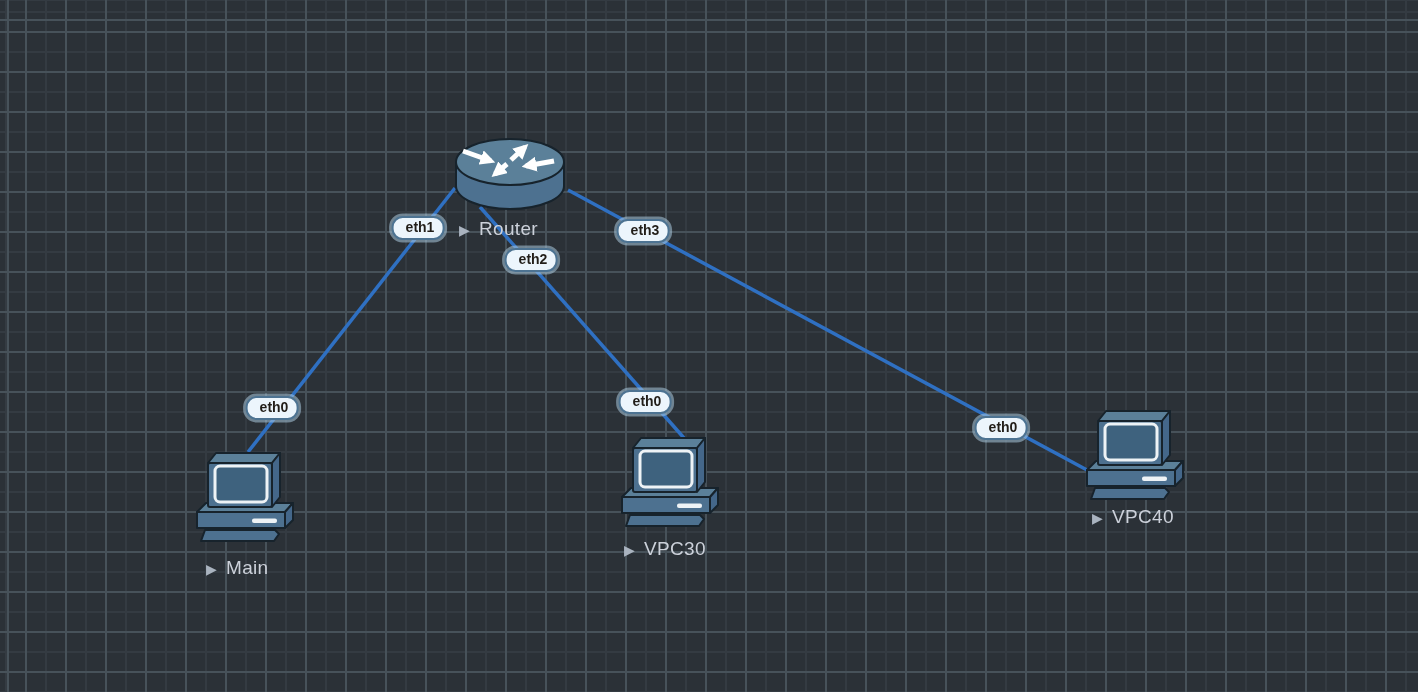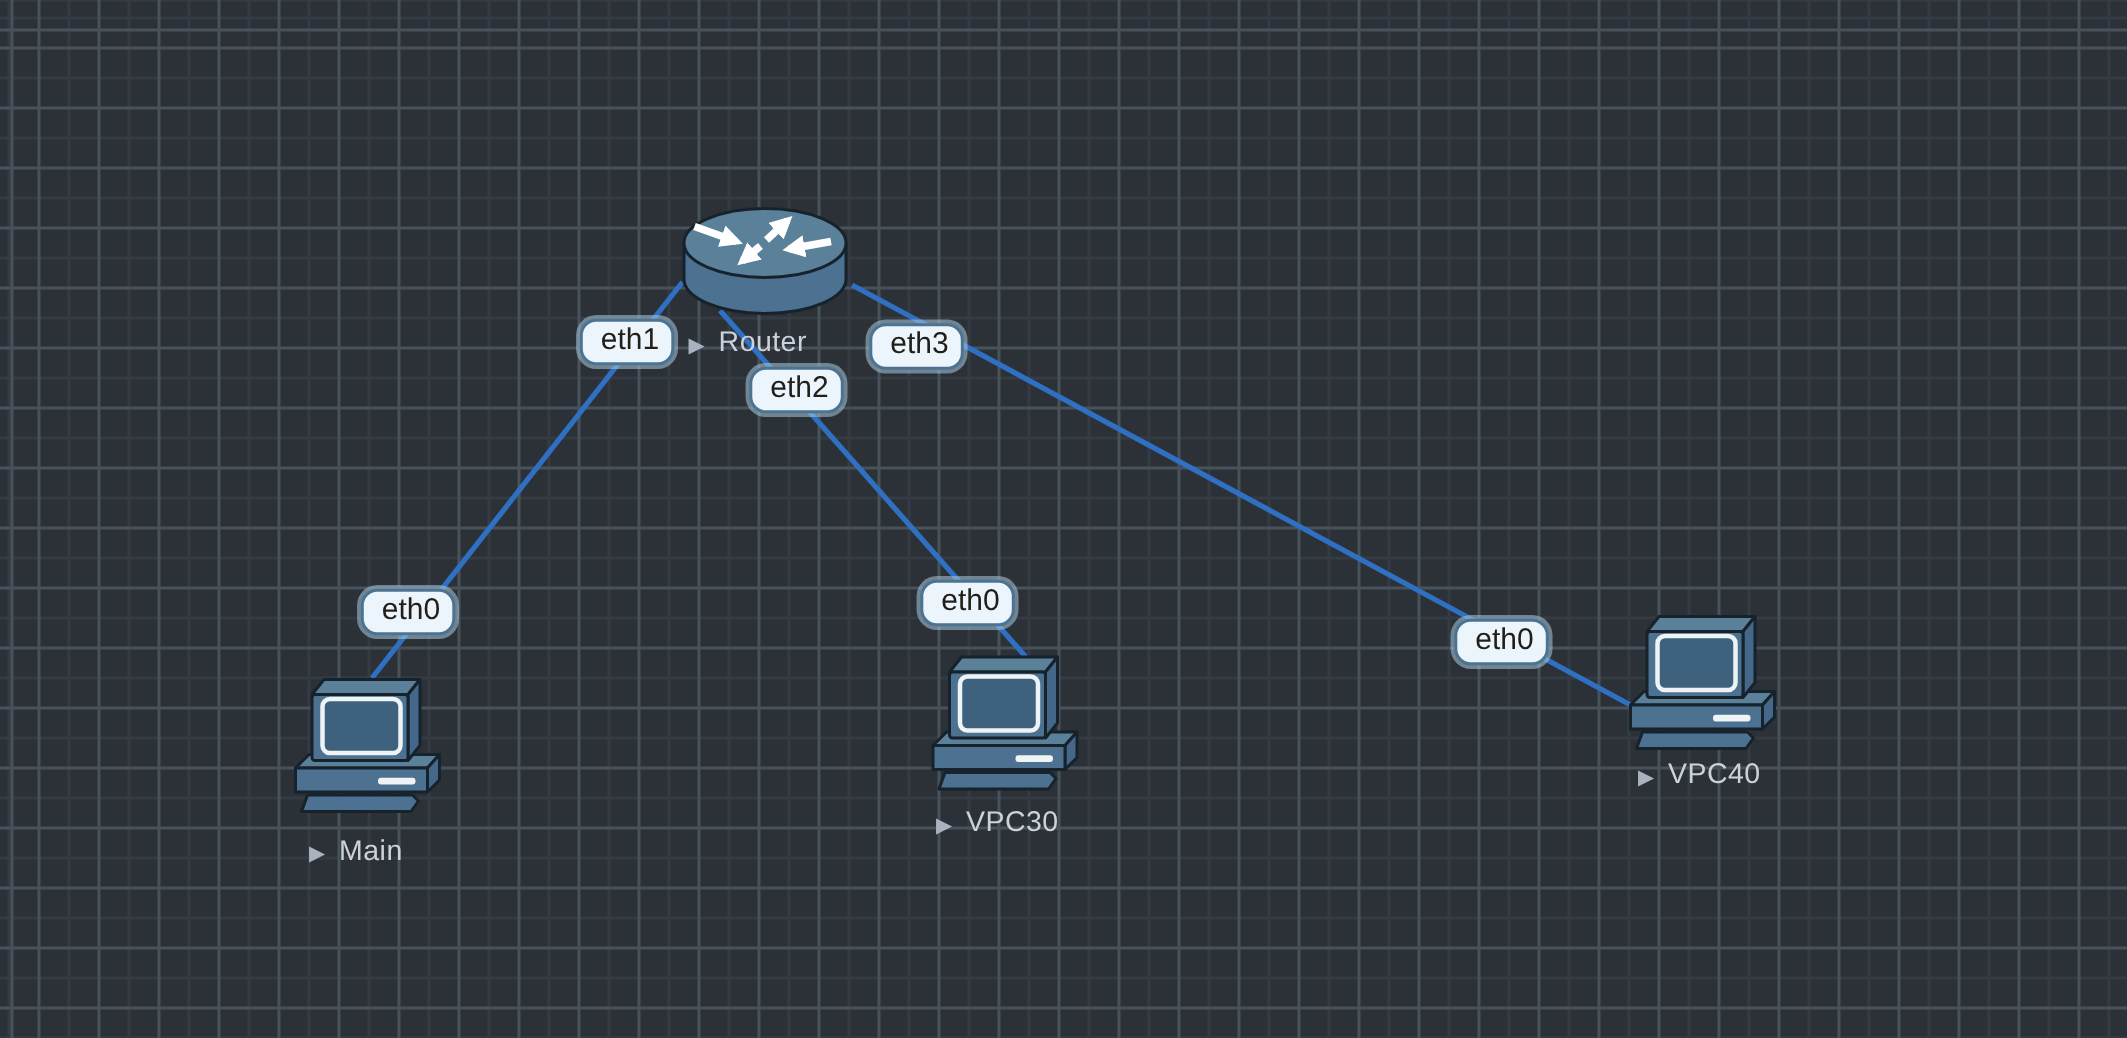--- a/index.html
+++ b/index.html
@@ -73,22 +73,22 @@
   }
   .iface-badge {
     position: absolute;
     z-index: 3;
     transform: translate(-50%, -50%);
     background: var(--badge-bg);
     border: 2.5px solid var(--badge-border);
     border-radius: 11px;
     box-shadow: 0 0 0 2.5px var(--badge-halo);
     padding: 1px 8px 3px 12px;
-    font-size: 20px;
-    font-weight: normal;
+    font-size: 14px;
+    font-weight: bold;
     color: var(--badge-text);
     white-space: nowrap;
   }
 </style>
 </head>
 <body>
 
 <div class="canvas">
 
   <svg class="links-layer">
@@ -177,16 +177,16 @@
   </div>
   <div class="node-label" style="left: 1092px; top: 506px;">
     <span class="tri">▶</span>
     <span class="lbl">VPC40</span>
   </div>
 
   <div class="iface-badge" style="left: 418px; top: 228px;">eth1</div>
   <div class="iface-badge" style="left: 272px; top: 408px;">eth0</div>
   <div class="iface-badge" style="left: 531px; top: 260px;">eth2</div>
   <div class="iface-badge" style="left: 645px; top: 402px;">eth0</div>
-  <div class="iface-badge" style="left: 611px; top: 231px;">eth3</div>
+  <div class="iface-badge" style="left: 643px; top: 231px;">eth3</div>
   <div class="iface-badge" style="left: 1001px; top: 428px;">eth0</div>
 
 </div>
 
 </body></html>

